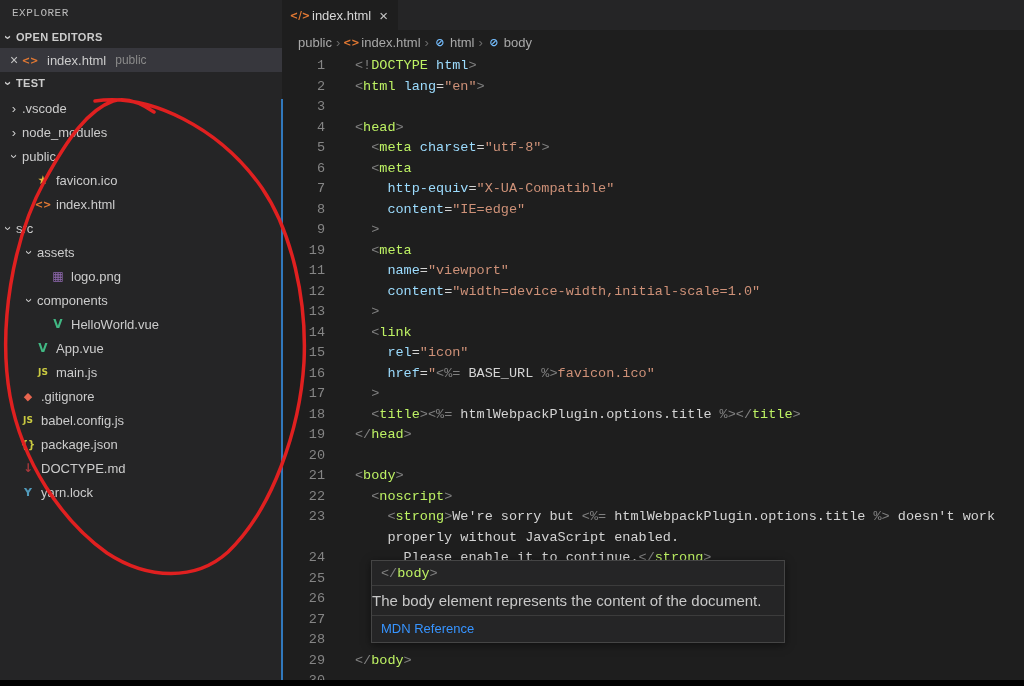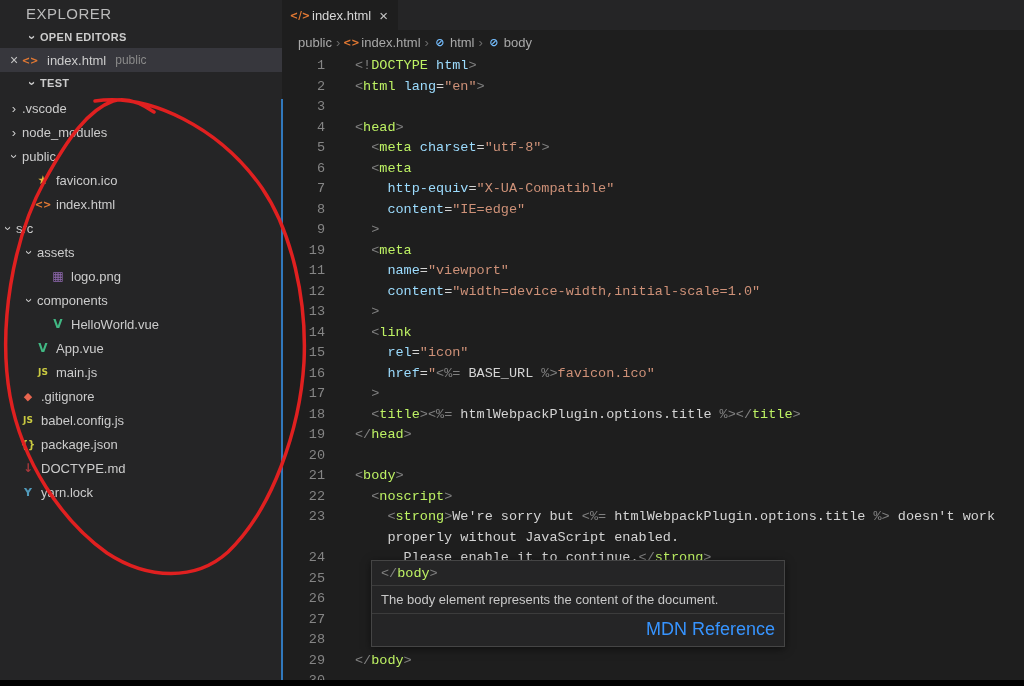--- a/index.html
+++ b/index.html
@@ -3,24 +3,24 @@
 <meta charset="utf-8">
 <style>
   * { margin:0; padding:0; box-sizing:border-box; }
   html,body { width:1024px; height:686px; overflow:hidden; background:#1e1e1e;
               font-family:"Liberation Sans","DejaVu Sans",sans-serif; }
   .app { position:relative; width:1024px; height:686px; display:flex; }
 
   
   .sidebar { position:relative; width:282px; height:100%; background:#252526;
              color:#cccccc; flex:0 0 282px; z-index:1; }
-  .explorer-title { height:26px; display:flex; align-items:center; padding-left:26px;
-                    font-size:15px; letter-spacing:.5px; color:#bbbbbb; }
+  .explorer-title { height:26px; display:flex; align-items:center; padding-left:12px;
+                    font-size:11px; letter-spacing:.5px; color:#bbbbbb;font-family:Liberation Mono, monospace; }
   .shead { display:flex; align-items:center; height:22px; font-size:11px;
-           font-weight:700; letter-spacing:.3px; color:#cccccc; cursor:pointer;padding-left:24px; }
+           font-weight:700; letter-spacing:.3px; color:#cccccc; cursor:pointer; }
   .chev { width:16px; display:inline-flex; justify-content:center; align-items:center;
           color:#cccccc; font-size:13px; flex:0 0 16px; }
   .chev.down { transform:rotate(90deg); }
   .oe-row { height:24px; display:flex; align-items:center; background:#37373d;
             font-size:13px; padding-left:6px; }
   .ox { width:16px; text-align:center; color:#c5c5c5; font-size:14px; }
   .oe-label { margin-left:4px; color:#cccccc; }
   .oe-dir { margin-left:9px; color:#8a8a8a; font-size:12px; }
   .project-head { margin-top:0; }
   .tree { margin-top:2px; }
@@ -59,23 +59,23 @@
   .tk-s { color:#ce9178; }
   .tk-o,.tk-x,.tk-e { color:#d4d4d4; }
 
   
   .tooltip { position:absolute; left:371px; top:560px; width:414px;
              background:#252526; border:1px solid #454545; z-index:6;
              box-shadow:0 2px 8px rgba(0,0,0,.5); }
   .tt-code { font-family:"Liberation Mono","DejaVu Sans Mono",monospace;
              font-size:13.5px; padding:5px 9px 4px; border-bottom:1px solid #3c3c3c;
              white-space:pre; }
-  .tt-desc { padding:6px 9px; color:#c8c8c8; font-size:13px;
+  .tt-desc { padding:6px 0; color:#c8c8c8; font-size:15px;
              border-bottom:1px solid #3c3c3c; }
-  .tt-link { padding:5px 9px 6px; font-size:18px; color:#3794ff; cursor:pointer;text-align:right; }
+  .tt-link { padding:5px 9px 6px; font-size:13px; color:#3794ff; cursor:pointer; }
 
   
   .annotation { position:absolute; left:0; top:0; z-index:9; pointer-events:none; }
   .bottom-bar { position:absolute; left:0; right:0; bottom:0; height:6px;
                 background:#000; z-index:7; }
 </style>
 </head>
 <body>
 
 <div class="app">

